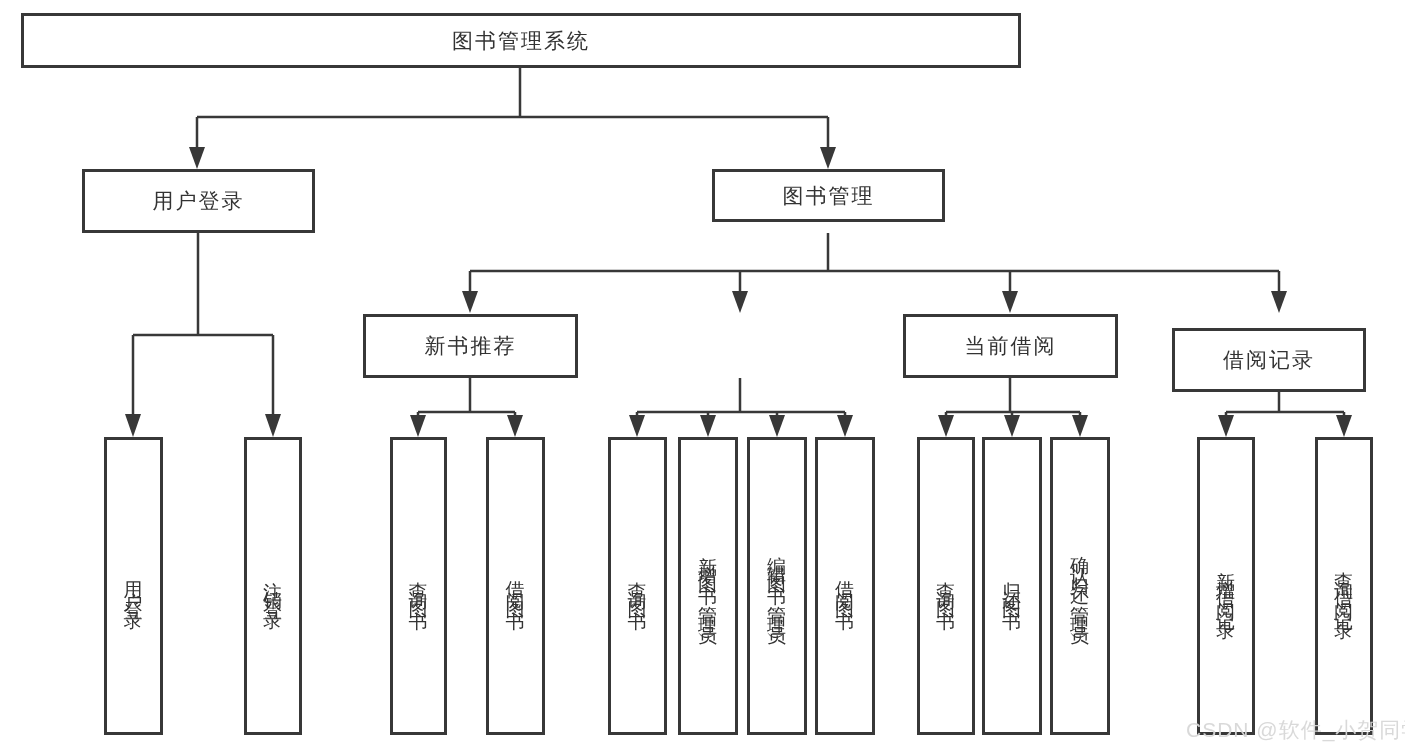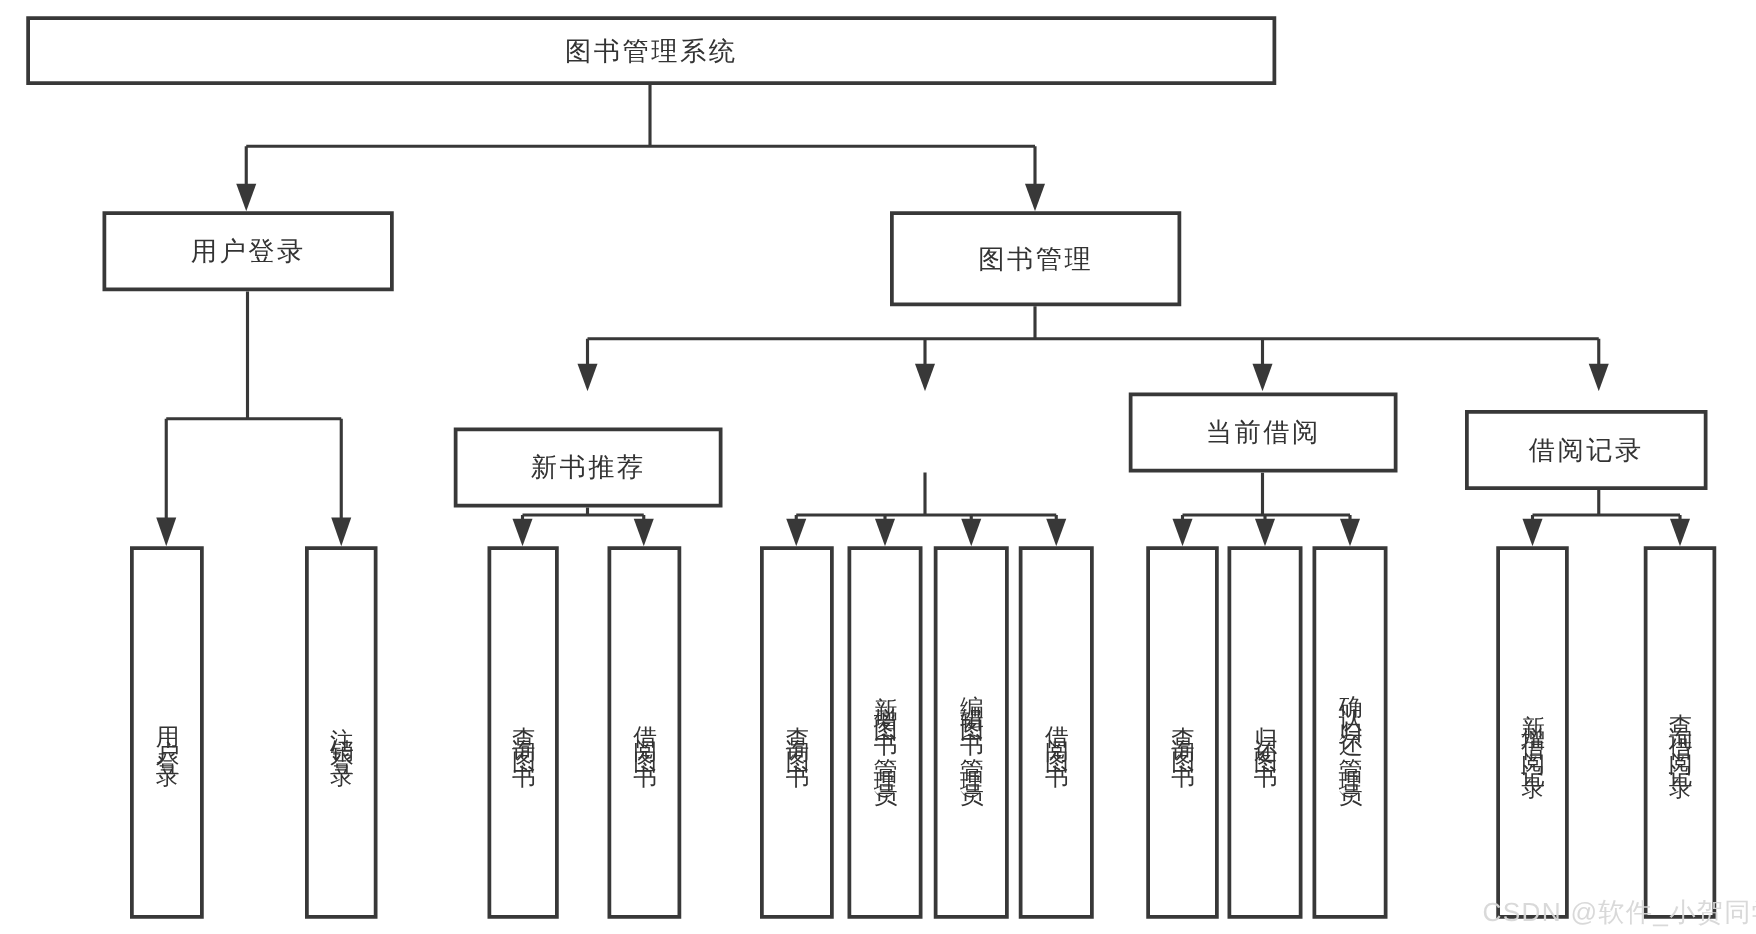--- a/index.html
+++ b/index.html
@@ -104,25 +104,25 @@
     </g>
   </svg>
 
   <div class="box" style="left:21px; top:13px; width:1000px; height:55px;">
     <span class="h-label">图书管理系统</span>
   </div>
 
   <div class="box" style="left:82px; top:169px; width:233px; height:64px;">
     <span class="h-label">用户登录</span>
   </div>
-  <div class="box" style="left:712px; top:169px; width:233px; height:76px;">
+  <div class="box" style="left:712px; top:169px; width:233px; height:53px;">
     <span class="h-label">图书管理</span>
   </div>
 
-  <div class="box" style="left:363px; top:314px; width:215px; height:64px;margin-top:28px;">
+  <div class="box" style="left:363px; top:314px; width:215px; height:64px;">
     <span class="h-label">新书推荐</span>
   </div>
   <div class="box" style="left:903px; top:314px; width:215px; height:64px;font-family:Liberation Serif, serif;">
     <span class="h-label">当前借阅</span>
   </div>
   <div class="box" style="left:1172px; top:328px; width:194px; height:64px;">
     <span class="h-label">借阅记录</span>
   </div>
 
   <div class="box" style="left:104px; top:437px; width:59px; height:298px;">

